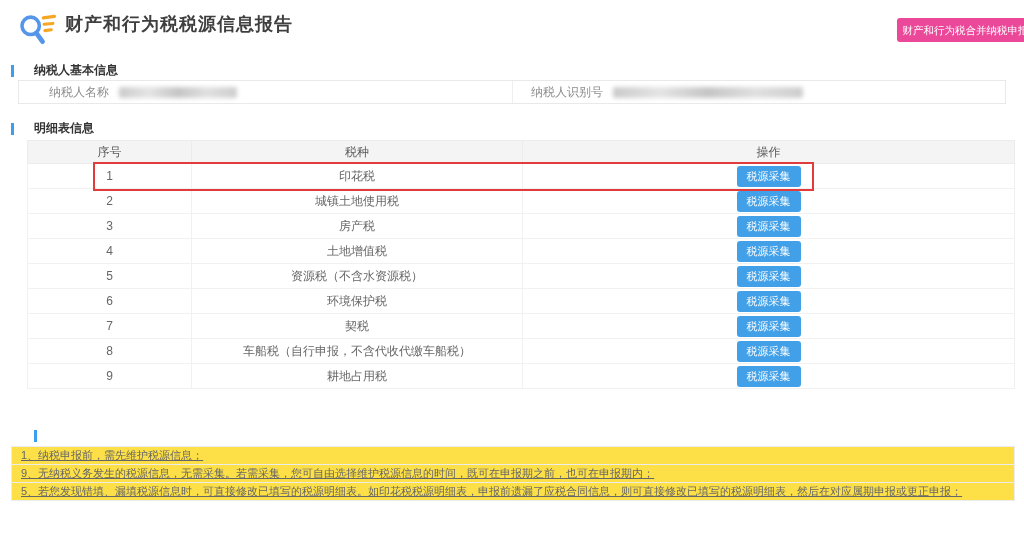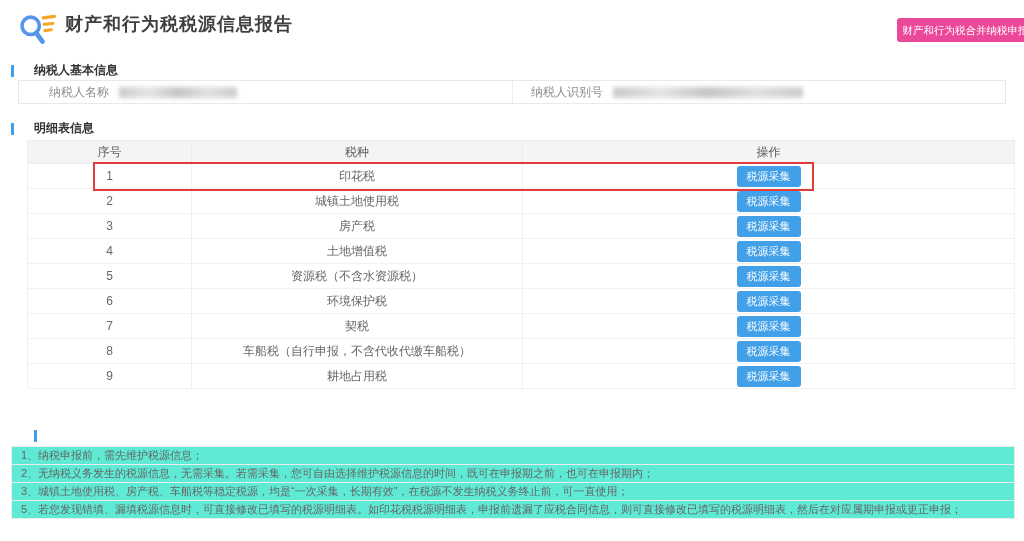--- a/index.html
+++ b/index.html
@@ -43,22 +43,22 @@
        border:1px solid #ececec; }
   td { height:25px; text-align:center; color:#666; font-size:12px;
        border:1px solid #f1f1f1; background:#fff; }
   .collect-btn { width:64px; height:21px; background:#42a0e8; color:#fff; border:none;
     border-radius:3px; font-size:11px; font-family:Liberation Serif, serif; cursor:pointer; }
   .highlight-box { position:absolute; left:66px; top:22px; width:721px; height:29px;
     border:2px solid #e23b3b; pointer-events:none; }
   
   .tips { position:absolute; left:11px; top:447px; width:1004px; }
   .tip-row { border:1px solid #ececec; margin-top:-1px; height:19px; line-height:17px;
-    font-size:11px; color:#666; padding-left:9px; background:#5eead4;
-    white-space:nowrap; overflow:hidden; }
+    font-size:11px; color:#666; padding-left:9px; background:#fde047;
+    white-space:nowrap; overflow:hidden;text-decoration:underline; }
 </style>
 </head>
 <body>
 
 <div class="page">
 
   <div class="topbar">
     <span class="app-icon">
       <svg viewBox="0 0 48 42" width="38" height="34">
         <circle cx="16" cy="17" r="11" fill="none" stroke="#5596ea" stroke-width="4.5"></circle>
@@ -157,18 +157,17 @@
     </table>
     <div class="highlight-box"></div>
   </div>
 
   <div class="section-title sec-tips">
     <span class="section-bar"></span>
     <span class="sec-text">温馨提示</span>
   </div>
   <div class="tips">
       <div class="tip-row">1、纳税申报前，需先维护税源信息；</div>
-      <div class="tip-row">2、无纳税义务发生的税源信息，无需采集。若需采集，您可自由选择维护税源信息的时间，既可在申报期之前，也可在申报期内；</div>
-      <div class="tip-row">3、城镇土地使用税、房产税、车船税等稳定税源，均是“一次采集，长期有效”，在税源不发生纳税义务终止前，可一直使用；</div>
+      <div class="tip-row">9、无纳税义务发生的税源信息，无需采集。若需采集，您可自由选择维护税源信息的时间，既可在申报期之前，也可在申报期内；</div>
       <div class="tip-row">5、若您发现错填、漏填税源信息时，可直接修改已填写的税源明细表。如印花税税源明细表，申报前遗漏了应税合同信息，则可直接修改已填写的税源明细表，然后在对应属期申报或更正申报；</div>
     </div>
 
 </div>
 
 </body></html>

